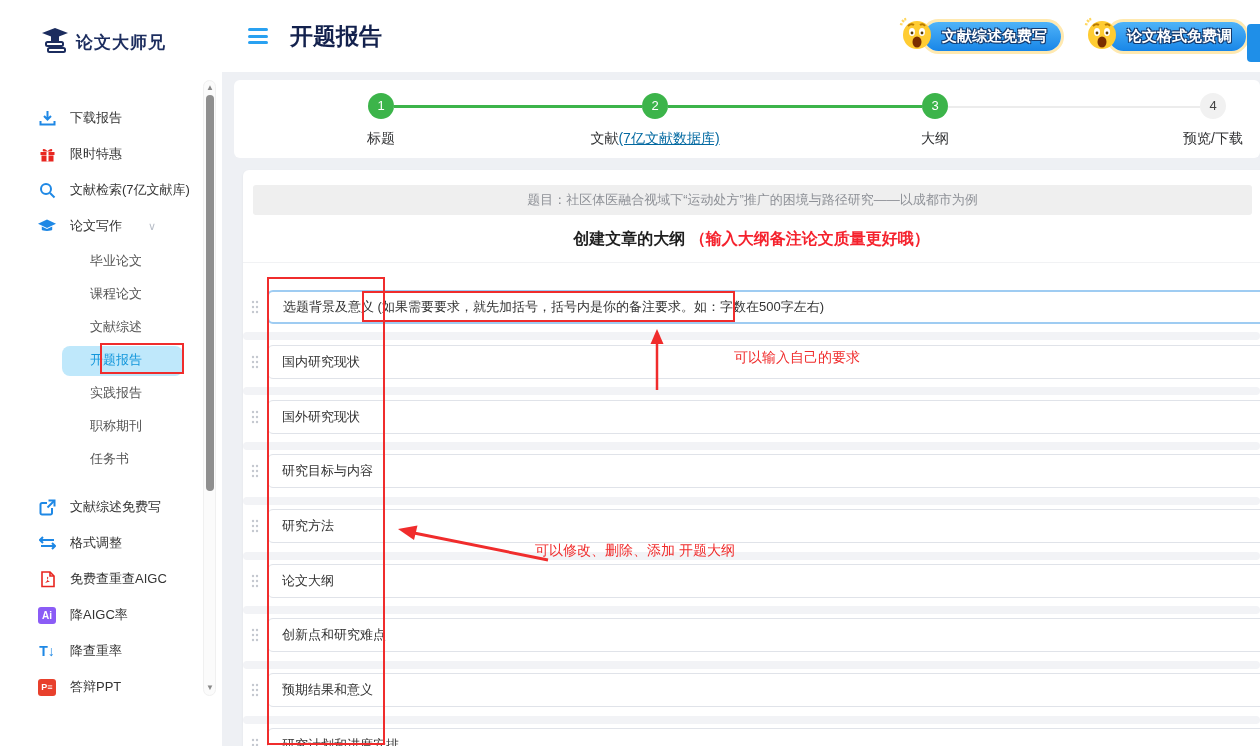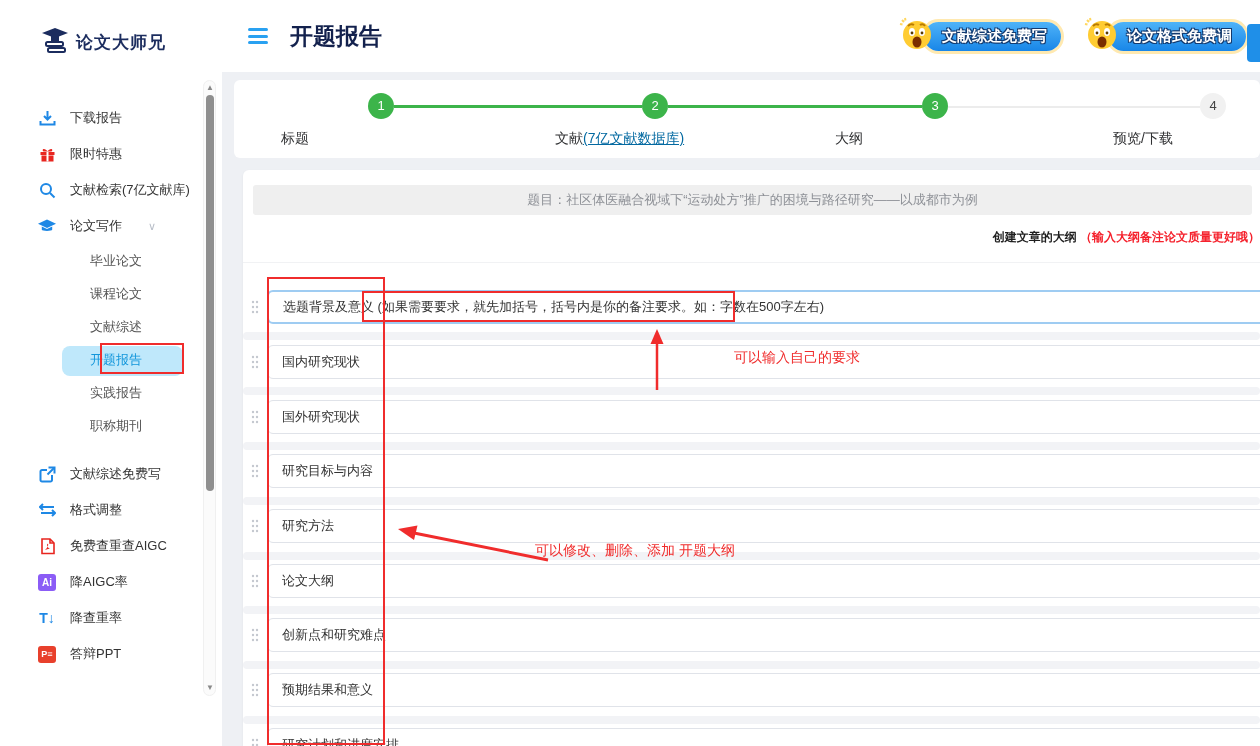--- a/index.html
+++ b/index.html
@@ -61,35 +61,35 @@
   
   .main-bg { position:absolute; left:222px; top:72px; width:1038px; height:674px;
     background:#eef0f4; }
 
   .stepper-card { position:absolute; left:234px; top:80px; width:1026px; height:78px;
     background:#fff; border-radius:6px; overflow:hidden; }
   .step-circle { position:absolute; top:13px; width:26px; height:26px; border-radius:50%;
     text-align:center; line-height:26px; font-size:13px; color:#fff; z-index:1; }
   .step-done { background:#3cb44a; }
   .step-wait { background:#f1f1f1; color:#444; }
-  .step-label { position:absolute; top:50px; width:200px; text-align:left;
+  .step-label { position:absolute; top:50px; width:200px; text-align:center;
     font-size:14px; color:#303133; }
   .connector { position:absolute; top:25px; height:3px; }
   .conn-green { background:#3cb44a; }
   .conn-gray { background:#ececec; height:2px; top:26px; }
   .red-part { color:#0369a1;text-decoration:underline; }
 
   .content-panel { position:absolute; left:243px; top:170px; width:1017px; height:576px;
     background:#fff; border-radius:6px 0 0 0; box-shadow:0 1px 3px rgba(0,0,0,0.05);
     overflow:hidden; }
   .topic-bar { position:absolute; left:10px; right:8px; top:15px; height:30px;
     background:#efefef; border-radius:3px; display:flex; align-items:center;
     justify-content:center; font-size:13px; color:#8d9096; }
-  .panel-heading { position:absolute; left:0; right:0; top:59px; text-align:right;
-    font-size:12px; font-weight:bold; color:#1f1f1f; }
+  .panel-heading { position:absolute; left:0; right:0; top:59px; text-align:center;
+    font-size:16px; font-weight:bold; color:#1f1f1f; }
   .panel-heading .note { color:#f5222d; }
   .panel-divider { position:absolute; left:0; right:0; top:92px; height:1px; background:#f1f2f4; }
 
   .outline-row { position:absolute; left:0; right:0; height:34px; }
   .drag-handle { position:absolute; left:8px; top:10px; width:8px; height:14px; cursor:grab; }
   .outline-input { position:absolute; left:24px; right:-14px; top:0; height:34px;
     border:1px solid #e0e3e9; border-radius:6px; padding:0 14px; font-size:13px;
     color:#333; background:#fff; outline:none; font-family:"Liberation Sans",sans-serif; }
   .outline-input.focused { border:2px solid #9fccf2; }
   .row-sep { position:absolute; left:0; right:0; height:8px; background:#f2f3f6;
@@ -177,20 +177,23 @@
       <div class="nav-item nav-sub nav-active">
         <span class="pill"></span>
         <span class="lbl">开题报告</span>
       </div>
       <div class="nav-item nav-sub">
         <span class="lbl">实践报告</span>
       </div>
       <div class="nav-item nav-sub">
         <span class="lbl">职称期刊</span>
       </div>
+      <div class="nav-item nav-sub">
+        <span class="lbl">任务书</span>
+      </div>
       <div class="nav-gap"></div>
       <div class="nav-item">
         <span class="ni-icon">
           <svg width="17" height="17" viewBox="0 0 17 17">
               <path d="M8 4H3a1.5 1.5 0 0 0-1.5 1.5V14A1.5 1.5 0 0 0 3 15.5h8.5A1.5 1.5 0 0 0 13 14V9" stroke="#1e88e5" stroke-width="2" fill="none"></path>
               <path d="M9.5 1.5h6v6" stroke="#1e88e5" stroke-width="2" fill="none"></path>
               <line x1="15" y1="2" x2="8.5" y2="8.5" stroke="#1e88e5" stroke-width="2"></line>
             </svg>
         </span>
         <span class="lbl">文献综述免费写</span>

